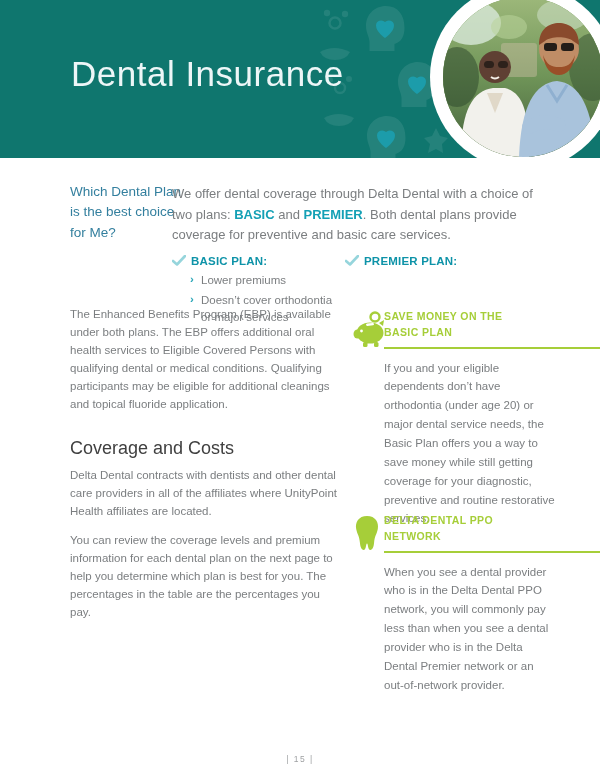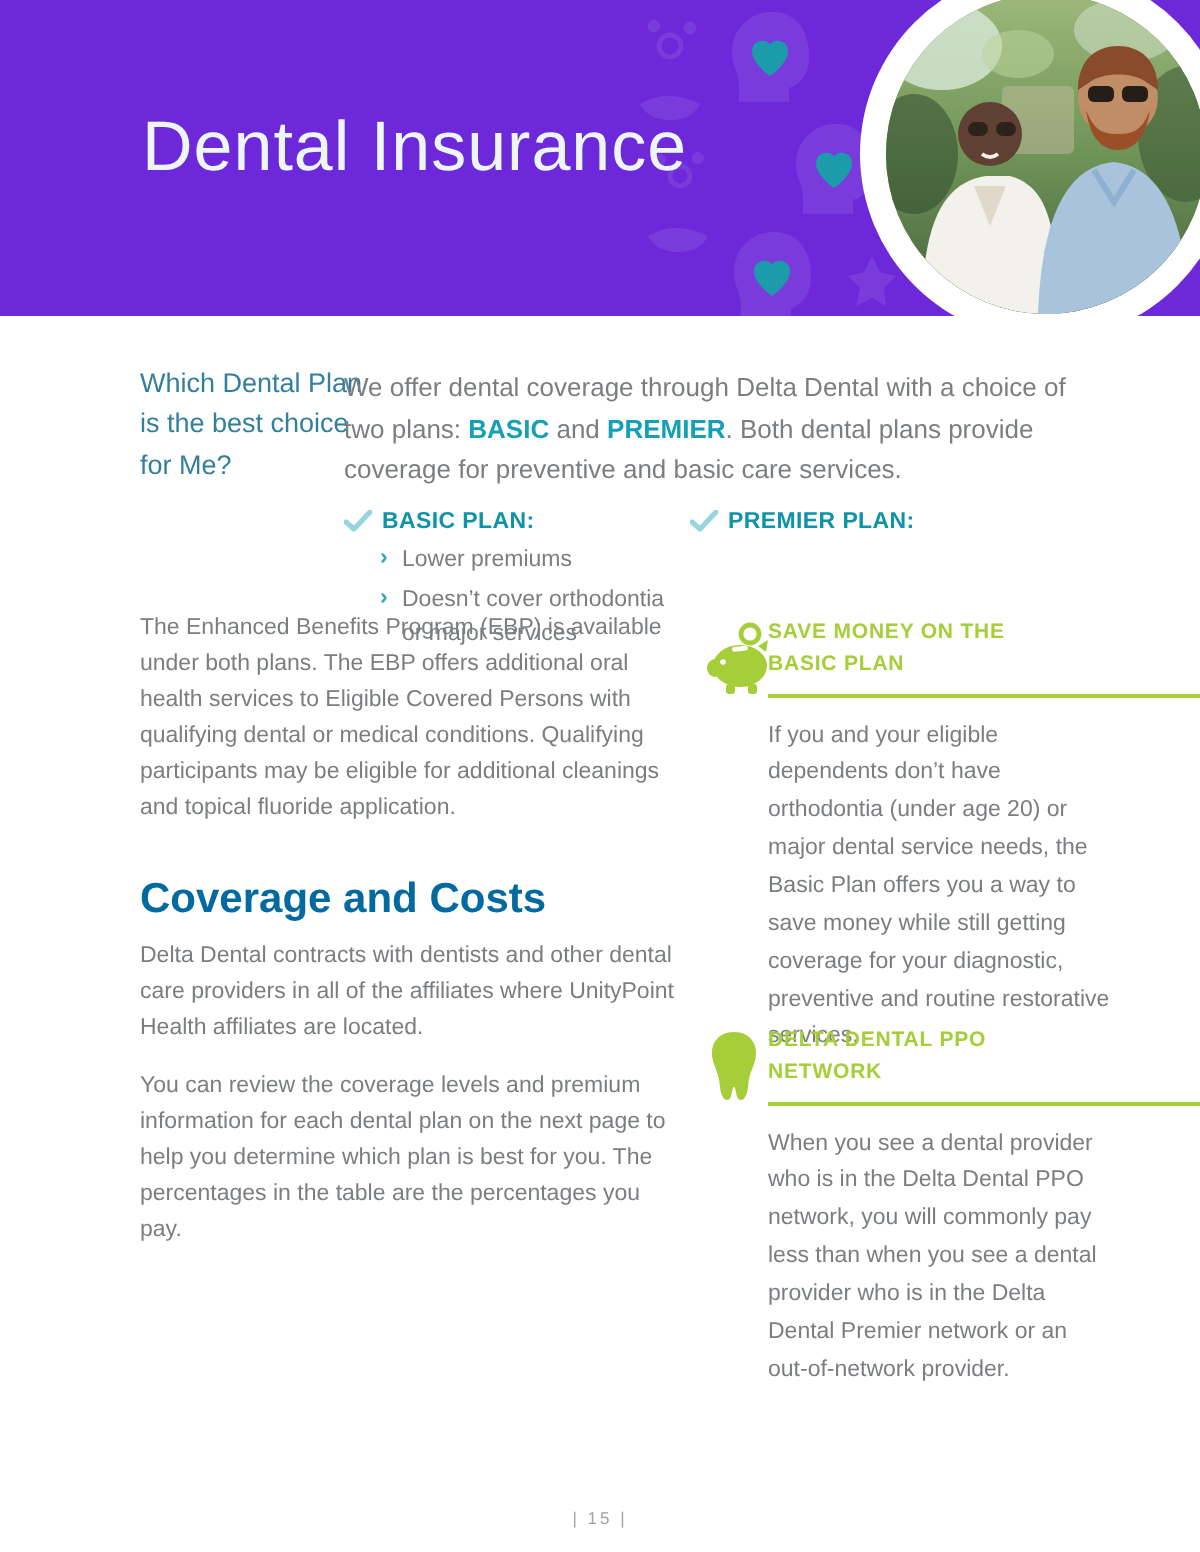--- a/index.html
+++ b/index.html
@@ -2,21 +2,21 @@
 <html><head>
 <meta charset="utf-8">
 <style>
   html,body { margin:0; padding:0; background:#ffffff; }
   .page {
     position:relative; width:600px; height:776px; overflow:hidden;
     background:#ffffff; font-family:"Liberation Sans", sans-serif;
   }
 
   
-  .banner { position:absolute; left:0; top:0; width:600px; height:158px; background:#6d28d9; overflow:hidden; }
+  .banner { position:absolute; left:0; top:0; width:600px; height:158px; background:#0f766e; overflow:hidden; }
   .banner-deco { position:absolute; left:318px; top:0; }
   .banner-title {
     position:absolute; left:71px; top:54px; margin:0;
     font-size:35px; font-weight:300; letter-spacing:.5px; color:#edf6f7;
   }
   .photo-ring {
     position:absolute; left:430px; top:-16px; width:186px; height:186px;
     border-radius:50%; background:#ffffff;
   }
   .photo {
@@ -41,21 +41,21 @@
   .plan-items { list-style:none; margin:5px 0 0 0; padding:0 0 0 18px; }
   .plan-items li {
     position:relative; padding-left:11px; margin-bottom:4px;
     font-size:11.5px; line-height:1.45; color:#7b7e80;
   }
   .plan-items li::before { content:"\203A"; position:absolute; left:0; top:-1px; color:#2aa6b8; font-weight:bold; }
 
   
   .body-col { position:absolute; left:70px; top:306px; width:274px; }
   .body-col p { margin:0 0 12px 0; font-size:11.5px; line-height:1.56; color:#7b7e80; }
-  .section-heading { margin:24px 0 8px 0; font-size:21px; font-weight:700; color:#0369a1; }
+  .section-heading { margin:24px 0 8px 0; font-size:18px; font-weight:400; color:#404040; }
 
   
   .sidebar { position:absolute; left:352px; top:0; width:248px; height:776px; }
   .side-item { position:absolute; left:0; right:0; }
   .side-item-1 { top:308px; }
   .side-item-2 { top:512px; }
   .side-icon { position:absolute; left:0; top:2px; }
   .side-item h3 {
     margin:0 0 0 32px; width:150px;
     font-size:10.5px; font-weight:bold; letter-spacing:.4px; line-height:1.55; color:#a6ce39;

